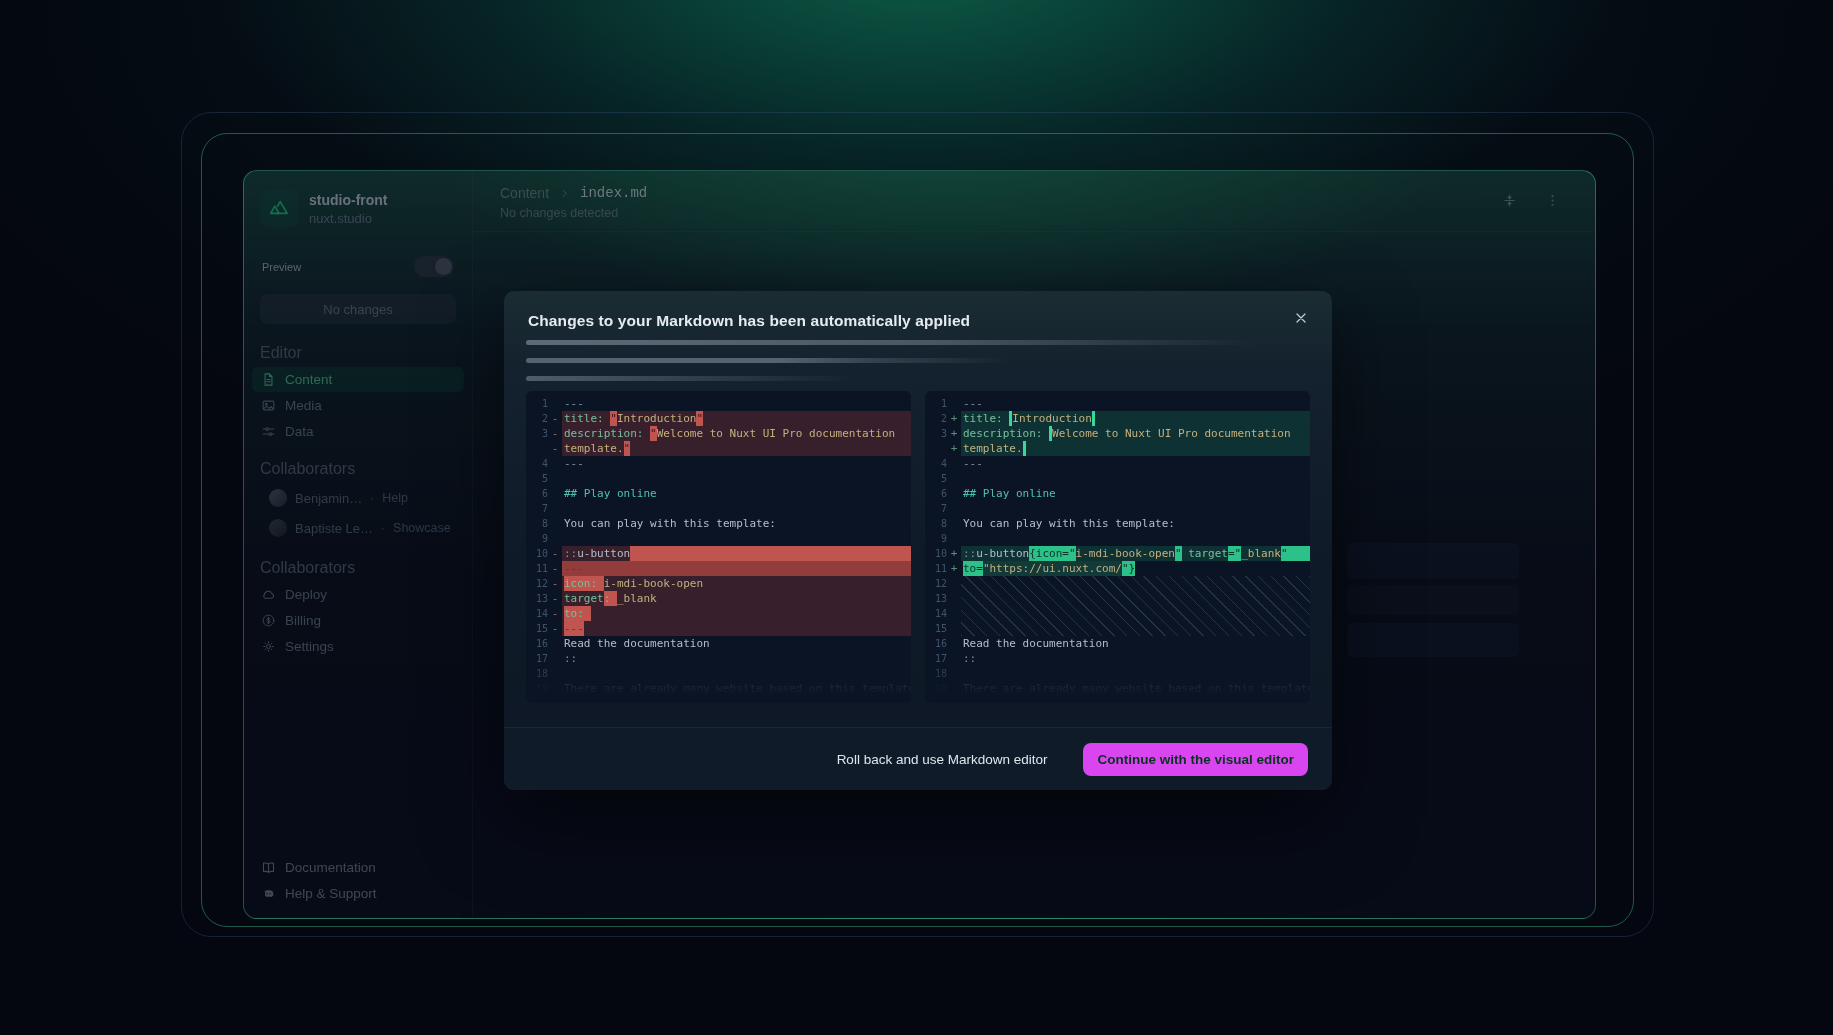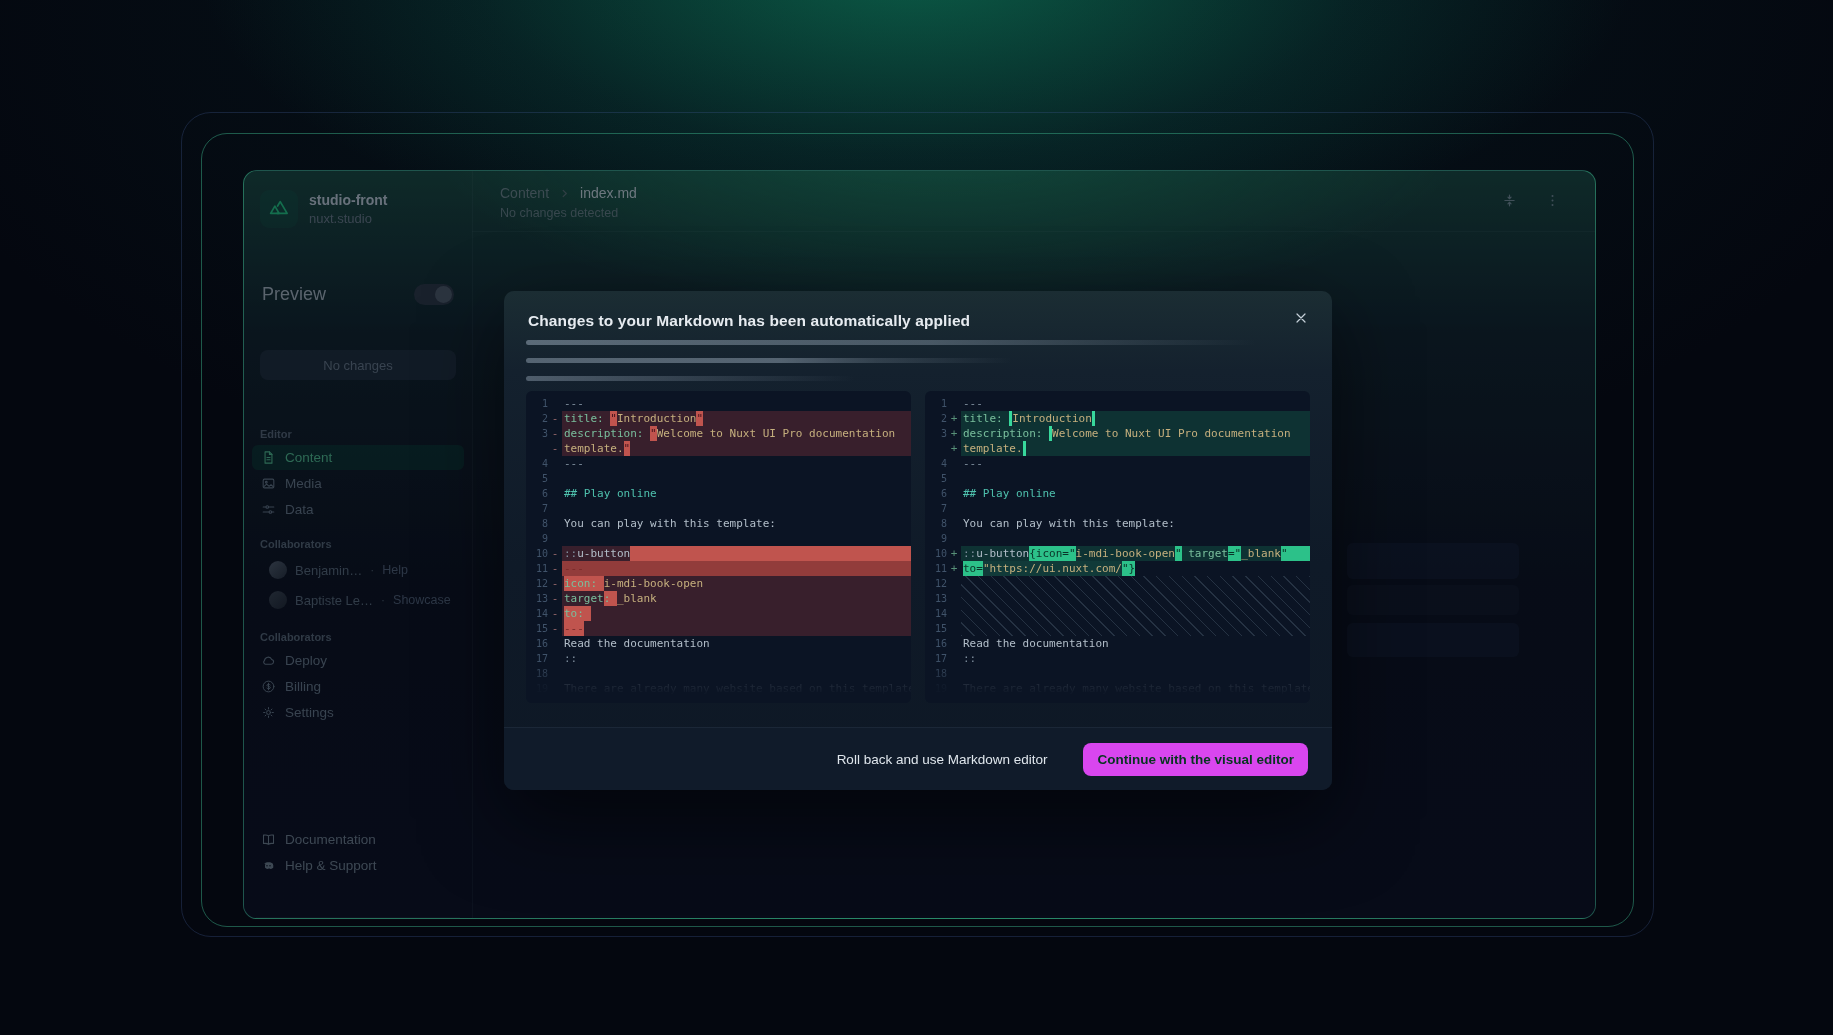--- a/index.html
+++ b/index.html
@@ -17,32 +17,32 @@
   
   .app{
     position:absolute;left:243px;top:170px;width:1351px;height:747px;border-radius:14px;
     border:1px solid rgba(62,190,145,.40);overflow:hidden;
     background:
       radial-gradient(740px 270px at 52% -40px, rgba(34,197,134,.36), rgba(20,80,70,0) 70%),
       linear-gradient(180deg, rgba(24,70,62,.92) 0%, rgba(16,33,42,.95) 22%, rgba(11,17,30,.98) 55%, #0a1020 100%);
   }
   .dim{position:absolute;inset:0;background:rgba(2,6,14,.38);z-index:5;pointer-events:none;}
   
-  .sidebar{position:absolute;left:0;top:0;bottom:0;width:228px;border-right:1px solid rgba(148,163,184,.07);display:flex;flex-direction:column;gap:28px;}
+  .sidebar{position:absolute;left:0;top:0;bottom:0;width:228px;border-right:1px solid rgba(148,163,184,.07);display:flex;flex-direction:column;}
   .side-head{display:flex;align-items:center;gap:11px;padding:19px 16px 4px;}
   .logo{width:38px;height:38px;border-radius:9px;display:flex;align-items:center;justify-content:center;color:#1fae75;background:rgba(0,220,130,.05);flex:none;}
   .logo svg{width:26px;height:26px;}
   .proj-name{font-size:14px;font-weight:700;color:#a6b3bf;}
   .proj-domain{font-size:13px;color:#5d6d7b;margin-top:3px;}
   .preview-row{display:flex;align-items:center;justify-content:space-between;padding:0 18px;margin-top:24px;}
-  .preview-label{color:#909ea9;font-size:18px;}
+  .preview-label{color:#909ea9;font-size:11px;}
   .toggle{width:40px;height:21px;border-radius:11px;background:#27323f;position:relative;}
   .knob{position:absolute;right:2px;top:2px;width:17px;height:17px;border-radius:50%;background:#45515e;}
   .nochanges{margin:17px 16px 4px;height:30px;border-radius:8px;background:rgba(39,51,68,.55);color:#5a6a79;font-size:13px;display:flex;align-items:center;justify-content:center;}
-  .sec-label{padding:0 16px;margin:16px 0 5px;font-size:11px;color:#4c5b69;font-weight:bold;}
+  .sec-label{padding:0 16px;margin:16px 0 5px;font-size:16px;color:#4c5b69;}
   .side-item{display:flex;align-items:center;gap:9px;margin:1px 8px;padding:5px 9px;border-radius:6px;color:#5a6a79;font-size:13.5px;}
   .side-item.active{background:rgba(0,220,130,.10);color:#48a780;}
   .icn{display:flex;flex:none;}
   .icn svg{width:15px;height:15px;display:block;}
   .collab-row{display:flex;align-items:center;gap:8px;padding:6px 16px 6px 25px;font-size:13px;color:#4e5e6d;}
   .avatar{width:18px;height:18px;border-radius:50%;flex:none;background:linear-gradient(135deg,#46525f,#232c38);}
   .avatar.a2{background:linear-gradient(135deg,#333d49,#1c242f);}
   .collab-dot{color:#42505e;font-size:12px;}
   .collab-page{font-size:12.5px;color:#47566...;color:#47566a;}
   .side-spacer{flex:1;}
@@ -53,21 +53,21 @@
   .user-dots{margin-left:auto;color:#54636f;display:flex;}
   .user-dots svg{width:15px;height:15px;}
   .foot-item{color:#62717f;}
   
   .content{position:absolute;left:228px;top:0;right:0;bottom:0;}
   .topbar{padding:14px 28px 11px;position:relative;}
   .crumb{display:flex;align-items:center;gap:10px;font-size:14px;}
   .crumb-section{color:#60777d;}
   .crumb-sep{color:#4f6268;display:flex;}
   .crumb-sep svg{width:11px;height:11px;}
-  .crumb-file{color:#aebdc5;font-weight:500;}
+  .crumb-file{color:#aebdc5;font-weight:500;font-family:Liberation Mono, monospace;}
   .status{margin-top:5px;font-size:12.5px;color:#597076;}
   .top-icons{position:absolute;right:34px;top:21px;display:flex;gap:26px;color:#667d87;align-items:center;}
   .top-icons svg{width:17px;height:17px;}
   .topbar-divider{border-bottom:1px solid rgba(148,163,184,.07);}
   .pagesetting{display:flex;align-items:center;justify-content:space-between;height:40px;padding:0 38px;font-size:14px;color:#5d747b;}
   .pagesetting .icn svg{width:13px;height:13px;}
   .bg-skel{position:absolute;background:#161f33;border-radius:6px;}
   
   .modal{
     position:absolute;left:504px;top:291px;width:828px;height:499px;border-radius:10px;z-index:20;

